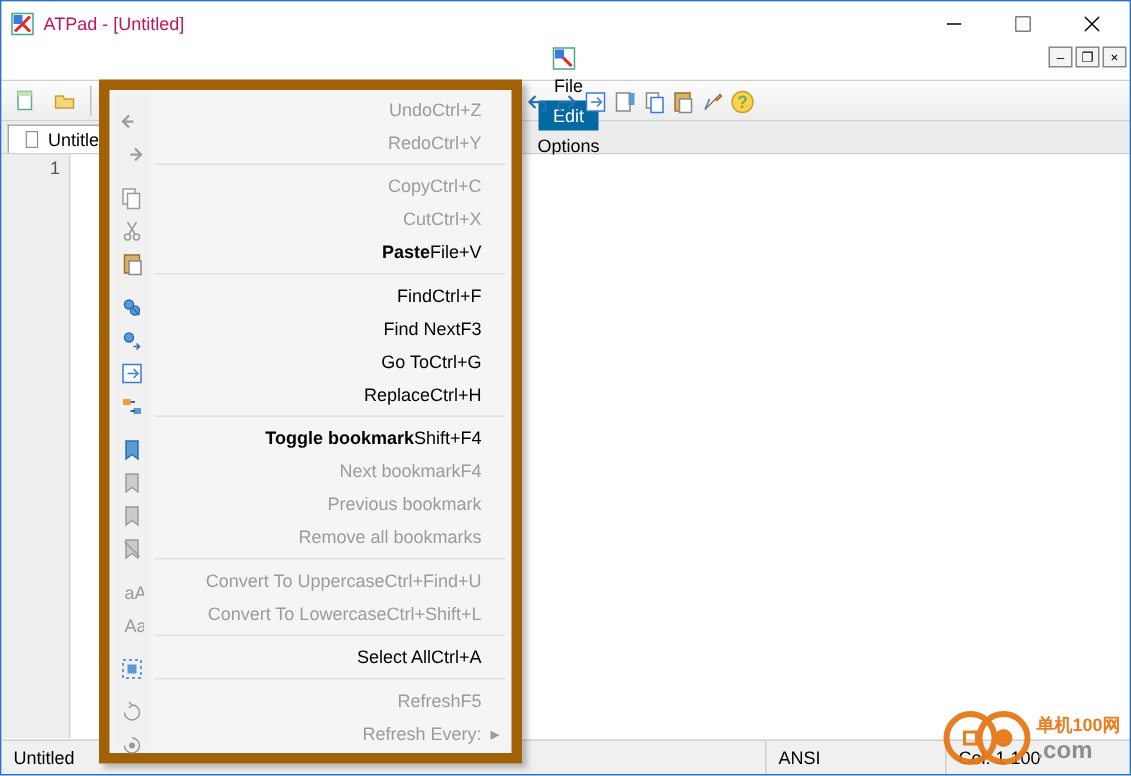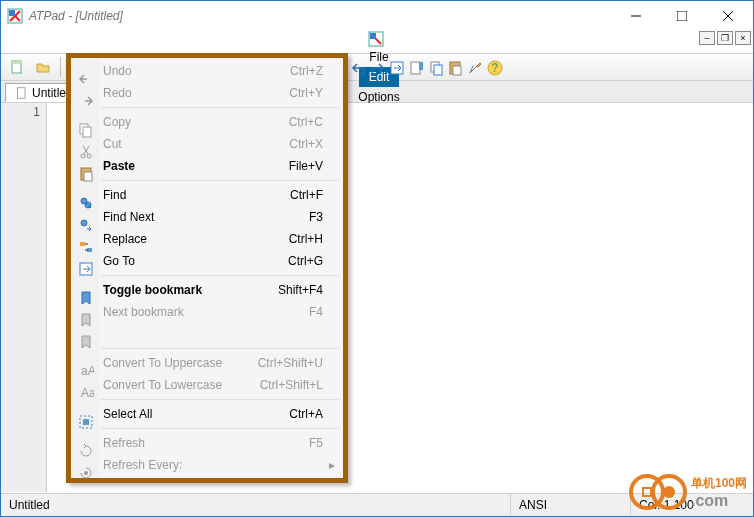--- a/index.html
+++ b/index.html
@@ -1,21 +1,21 @@
 <!DOCTYPE html>
 <html><head>
 <meta charset="utf-8">
 <style>
 * { box-sizing: border-box; margin: 0; padding: 0; font-family: "Segoe UI", Tahoma, sans-serif; font-size: 12px; }
 body { width: 754px; height: 517px; background: #fff; border: 1px solid #2a73c4; position: relative; overflow: hidden; }
 
 
 .titlebar { height: 30px; background: #fff; display: flex; align-items: center; padding: 0 2px 0 6px; }
 .titlebar .app-icon { width: 16px; height: 16px; margin-right: 6px; }
-.titlebar .title { flex: 1; color: #737373; font-size: 12px; font-style: italic; }
+.titlebar .title { flex: 1; color: #be185d; font-size: 12px; }
 .titlebar .winbtns { display: flex; }
 .titlebar .winbtn { width: 46px; height: 30px; display: flex; align-items: center; justify-content: center; }
 .titlebar .winbtn svg { width: 10px; height: 10px; }
 
 
 .menubar { height: 22px; background: #fff; display: flex; align-items: center; padding-left: 4px; position: relative; flex-direction: column; }
 .menubar .app-icon2 { width: 16px; height: 16px; margin-right: 6px; }
 .menubar .mitem { padding: 3px 10px; color: #000; font-size: 12px; }
 .menubar .mitem.active { background: #0369a1; color: #fff; }
 .menubar .mdibtns { position: absolute; right: 2px; display: flex; gap: 2px; }
@@ -34,21 +34,21 @@
 .editor { position: absolute; left: 0; right: 0; top: 102px; bottom: 24px; display: flex; }
 .gutter { width: 46px; background: #eee; border-right: 1px solid #ccc; padding-top: 2px; text-align: right; padding-right: 6px; color: #555; font-family: Consolas, monospace; font-size: 13px; }
 .content { flex: 1; background: #fff; }
 
 
 .statusbar { position: absolute; bottom: 0; left: 0; right: 0; height: 23px; background: #f0f0f0; border-top: 1px solid #d0d0d0; display: flex; align-items: center; font-size: 12px; }
 .statusbar .cell { padding: 0 8px; border-right: 1px solid #d0d0d0; height: 100%; display: flex; align-items: center; }
 .statusbar .cell.doc { width: 510px; }
 
 
-.dropdown { position: absolute; left: 65px; top: 52px; width: 282px; background: #f5f5f5; border: 5px solid #a16207; box-shadow: 3px 3px 4px rgba(0,0,0,0.25); padding: 2px; z-index: 10; }
+.dropdown { position: absolute; left: 65px; top: 52px; width: 282px; background: #f5f5f5; border: 7px solid #a16207; box-shadow: 3px 3px 4px rgba(0,0,0,0.25); padding: 2px; z-index: 10; text-align: right; }
 .dropdown .iconcol { position: absolute; left: 2px; top: 2px; bottom: 2px; width: 26px; background: #f1f1f1; }
 .dropdown .dmitem { height: 22px; display: flex; align-items: center; position: relative; padding-left: 30px; }
 .dropdown .dmitem.disabled { color: #9b9b9b; }
 .dropdown .dmitem .lbl { flex: 1; font-size: 12px; }
 .dropdown .dmitem .lbl.bold { font-weight: bold; }
 .dropdown .dmitem .shortcut { padding-right: 18px; font-size: 12px; }
 .dropdown .dmitem .micon { position: absolute; left: 5px; width: 16px; height: 16px; display: flex; align-items: center; justify-content: center; margin-top: 16px; }
 .dropdown .dmsep { height: 1px; background: #e0e0e0; margin: 3px 2px 3px 28px; }
 .dropdown .dmitem .sub { position: absolute; right: 6px; }
 
@@ -260,38 +260,38 @@
             <circle cx="6" cy="6" r="3" fill="#5b9bd5" stroke="#2a6fb5"></circle>
             <path d="M9 12 l4 0 M11 10 l2 2 l-2 2" stroke="#2a6fb5" fill="none"></path>
           </svg>
         </span>
         <span class="lbl">Find Next</span>
         <span class="shortcut">F3</span>
       </div>
       <div class="dmitem">
         <span class="micon">
           <svg class="ico-svg" viewBox="0 0 16 16">
+            <rect x="2" y="2" width="12" height="12" fill="#fff" stroke="#3a7bd5"></rect>
+            <path d="M5 8 h6 M9 5 l3 3 l-3 3" fill="none" stroke="#3a7bd5"></path>
+          </svg>
+        </span>
+        <span class="lbl">Go To</span>
+        <span class="shortcut">Ctrl+G</span>
+      </div>
+      <div class="dmitem">
+        <span class="micon">
+          <svg class="ico-svg" viewBox="0 0 16 16">
             <rect x="2" y="3" width="5" height="4" fill="#e8a03d"></rect>
             <rect x="9" y="9" width="5" height="4" fill="#5b9bd5"></rect>
             <path d="M7 5 l3 0 M10 11 l-3 0" stroke="#333"></path>
           </svg>
         </span>
         <span class="lbl">Replace</span>
         <span class="shortcut">Ctrl+H</span>
       </div>
-      <div class="dmitem">
-        <span class="micon">
-          <svg class="ico-svg" viewBox="0 0 16 16">
-            <rect x="2" y="2" width="12" height="12" fill="#fff" stroke="#3a7bd5"></rect>
-            <path d="M5 8 h6 M9 5 l3 3 l-3 3" fill="none" stroke="#3a7bd5"></path>
-          </svg>
-        </span>
-        <span class="lbl">Go To</span>
-        <span class="shortcut">Ctrl+G</span>
-      </div>
       <div class="dmsep"></div>
       <div class="dmitem">
         <span class="micon">
           <svg class="ico-svg" viewBox="0 0 16 16">
             <path d="M4 2 h8 v12 l-4 -3 l-4 3 z" fill="#5b9bd5" stroke="#2a6fb5"></path>
           </svg>
         </span>
         <span class="lbl bold">Toggle bookmark</span>
         <span class="shortcut">Shift+F4</span>
       </div>
@@ -303,31 +303,42 @@
         </span>
         <span class="lbl">Next bookmark</span>
         <span class="shortcut">F4</span>
       </div>
       <div class="dmitem disabled">
         <span class="micon">
           <svg class="ico-svg" viewBox="0 0 16 16">
             <path d="M4 2 h8 v12 l-4 -3 l-4 3 z" fill="#ccc" stroke="#9b9b9b"></path>
           </svg>
         </span>
+        <span class="lbl">Previous bookmark</span>
         <span class="shortcut"></span>
       </div>
+      <div class="dmitem disabled">
+        <span class="micon">
+          <svg class="ico-svg" viewBox="0 0 16 16">
+            <path d="M4 2 h8 v12 l-4 -3 l-4 3 z" fill="#ccc" stroke="#9b9b9b"></path>
+            <path d="M3 3 l10 10" stroke="#9b9b9b"></path>
+          </svg>
+        </span>
+        <span class="lbl">Remove all bookmarks</span>
+        <span class="shortcut"></span>
+      </div>
       <div class="dmsep"></div>
       <div class="dmitem disabled">
         <span class="micon">
           <svg class="ico-svg" viewBox="0 0 16 16">
             <text x="3" y="12" font-size="9" fill="#9b9b9b">aA</text>
           </svg>
         </span>
         <span class="lbl">Convert To Uppercase</span>
-        <span class="shortcut">Ctrl+Shift+U</span>
+        <span class="shortcut">Ctrl+Find+U</span>
       </div>
       <div class="dmitem disabled">
         <span class="micon">
           <svg class="ico-svg" viewBox="0 0 16 16">
             <text x="3" y="12" font-size="9" fill="#9b9b9b">Aa</text>
           </svg>
         </span>
         <span class="lbl">Convert To Lowercase</span>
         <span class="shortcut">Ctrl+Shift+L</span>
       </div>

